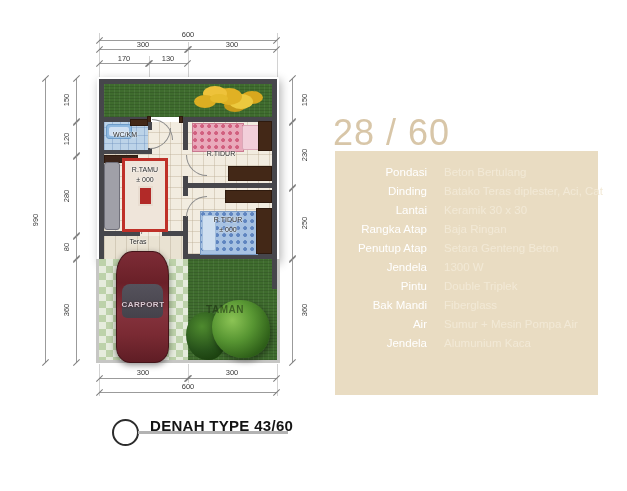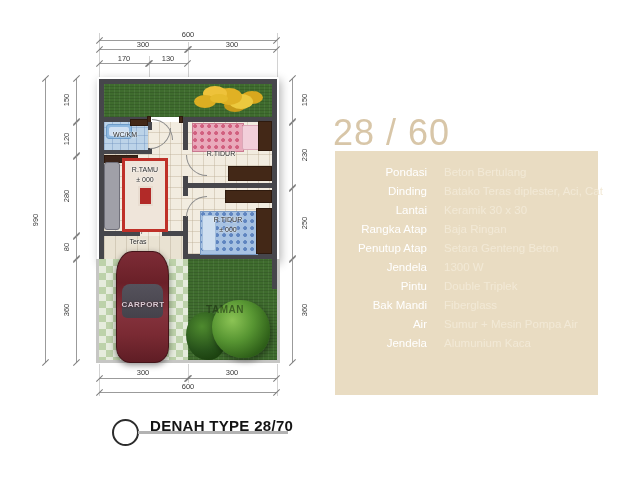--- a/index.html
+++ b/index.html
@@ -197,21 +197,21 @@
   <span class="room-label" style="left:124px;top:166px;width:42px">R.TAMU</span>
   <span class="room-label" style="left:124px;top:176px;width:42px">± 000</span>
   <span class="room-label" style="left:203px;top:216px;width:50px">R.TIDUR</span>
   <span class="room-label" style="left:203px;top:226px;width:50px">± 000</span>
   <span class="room-label" style="left:118px;top:238px;width:40px">Teras</span>
   <span class="car-label" style="left:118px;top:300px;width:50px">CARPORT</span>
   <span class="taman-label" style="left:200px;top:304px;width:50px">TAMAN</span>
 
   <div class="footer-circle" style="left:112px;top:419px"></div>
   <div class="footer-line" style="left:138px;top:431px;width:150px;height:3px"></div>
-  <span class="footer-label" style="left:150px;top:417px">DENAH TYPE 28/70</span>
+  <span class="footer-label" style="left:150px;top:417px">DENAH TYPE 43/60</span>
 </div>
 
 <span class="panel-title" style="left:333px;top:112px">28 / 60</span>
 
 <div class="panel" style="left:335px;top:151px;width:263px;height:244px">
   <div class="spec-row">
       <span class="spec-label">Pondasi</span>
       <span class="spec-value">Beton Bertulang</span>
     </div>
   <div class="spec-row">

